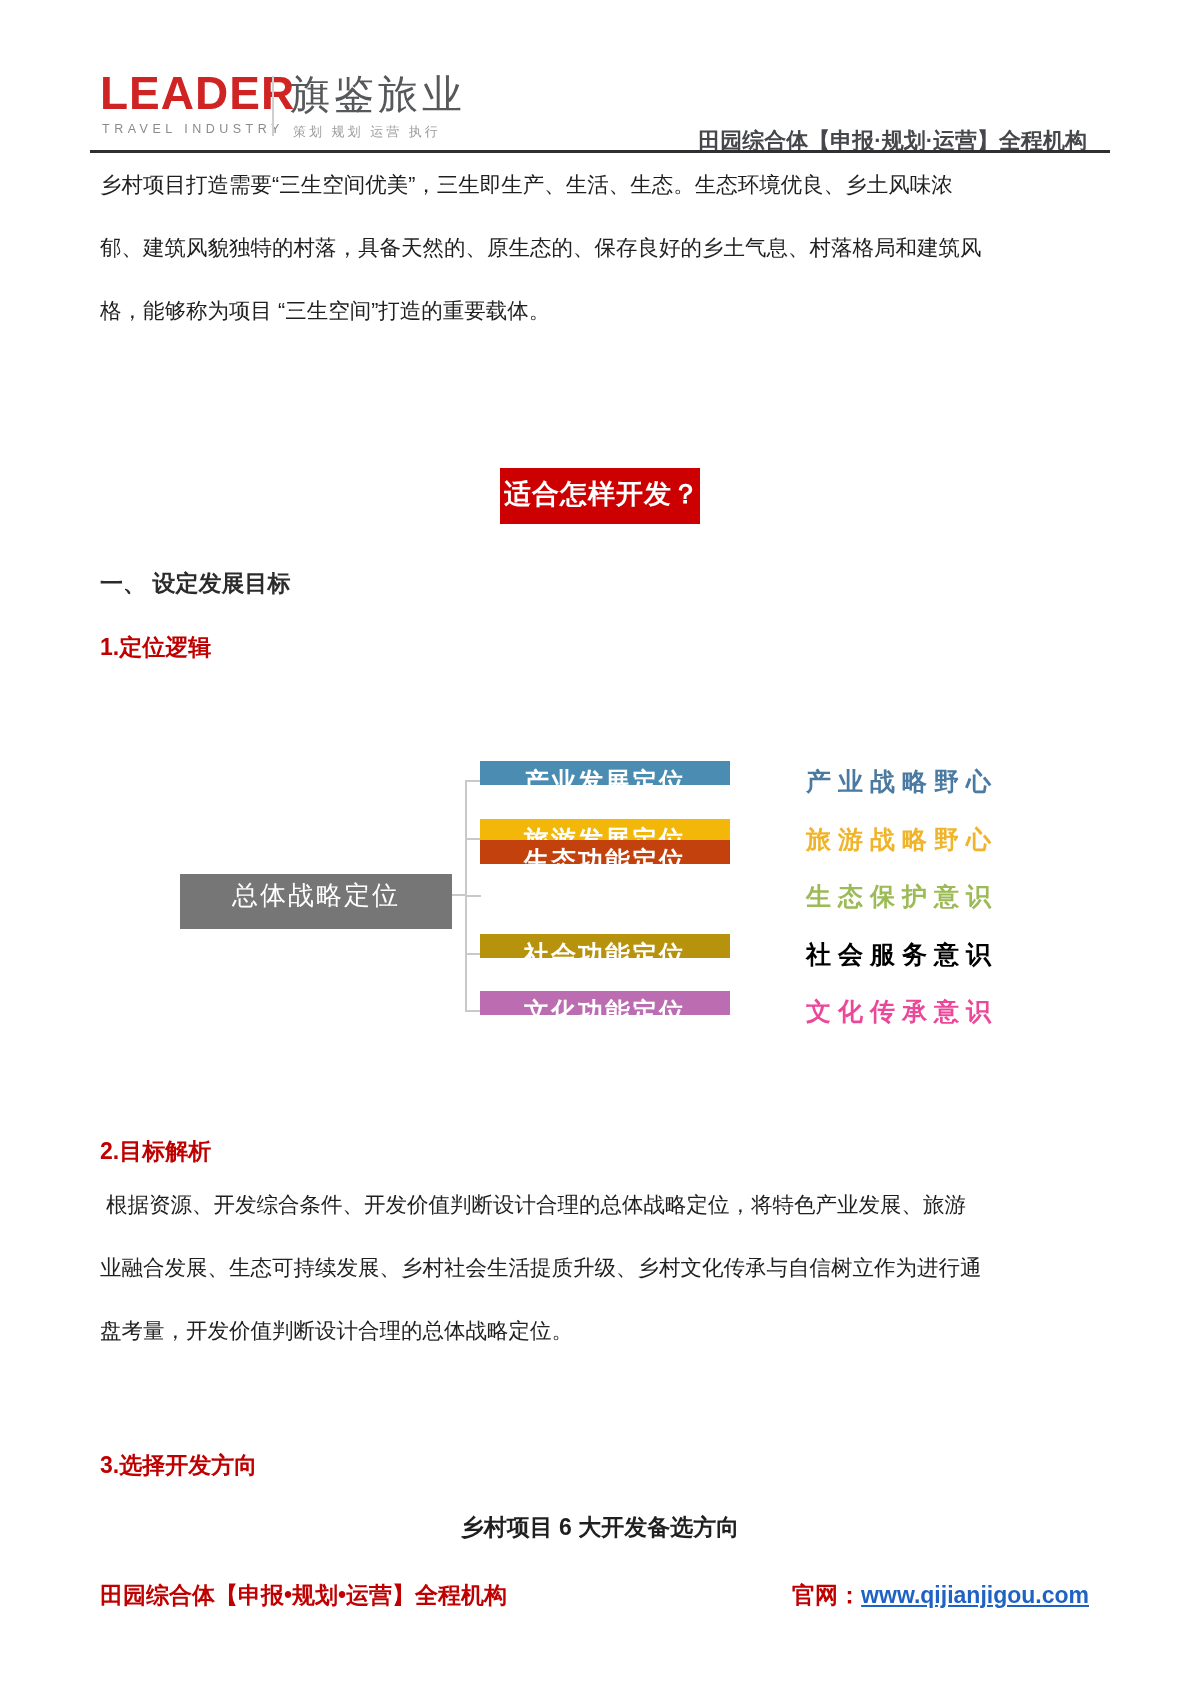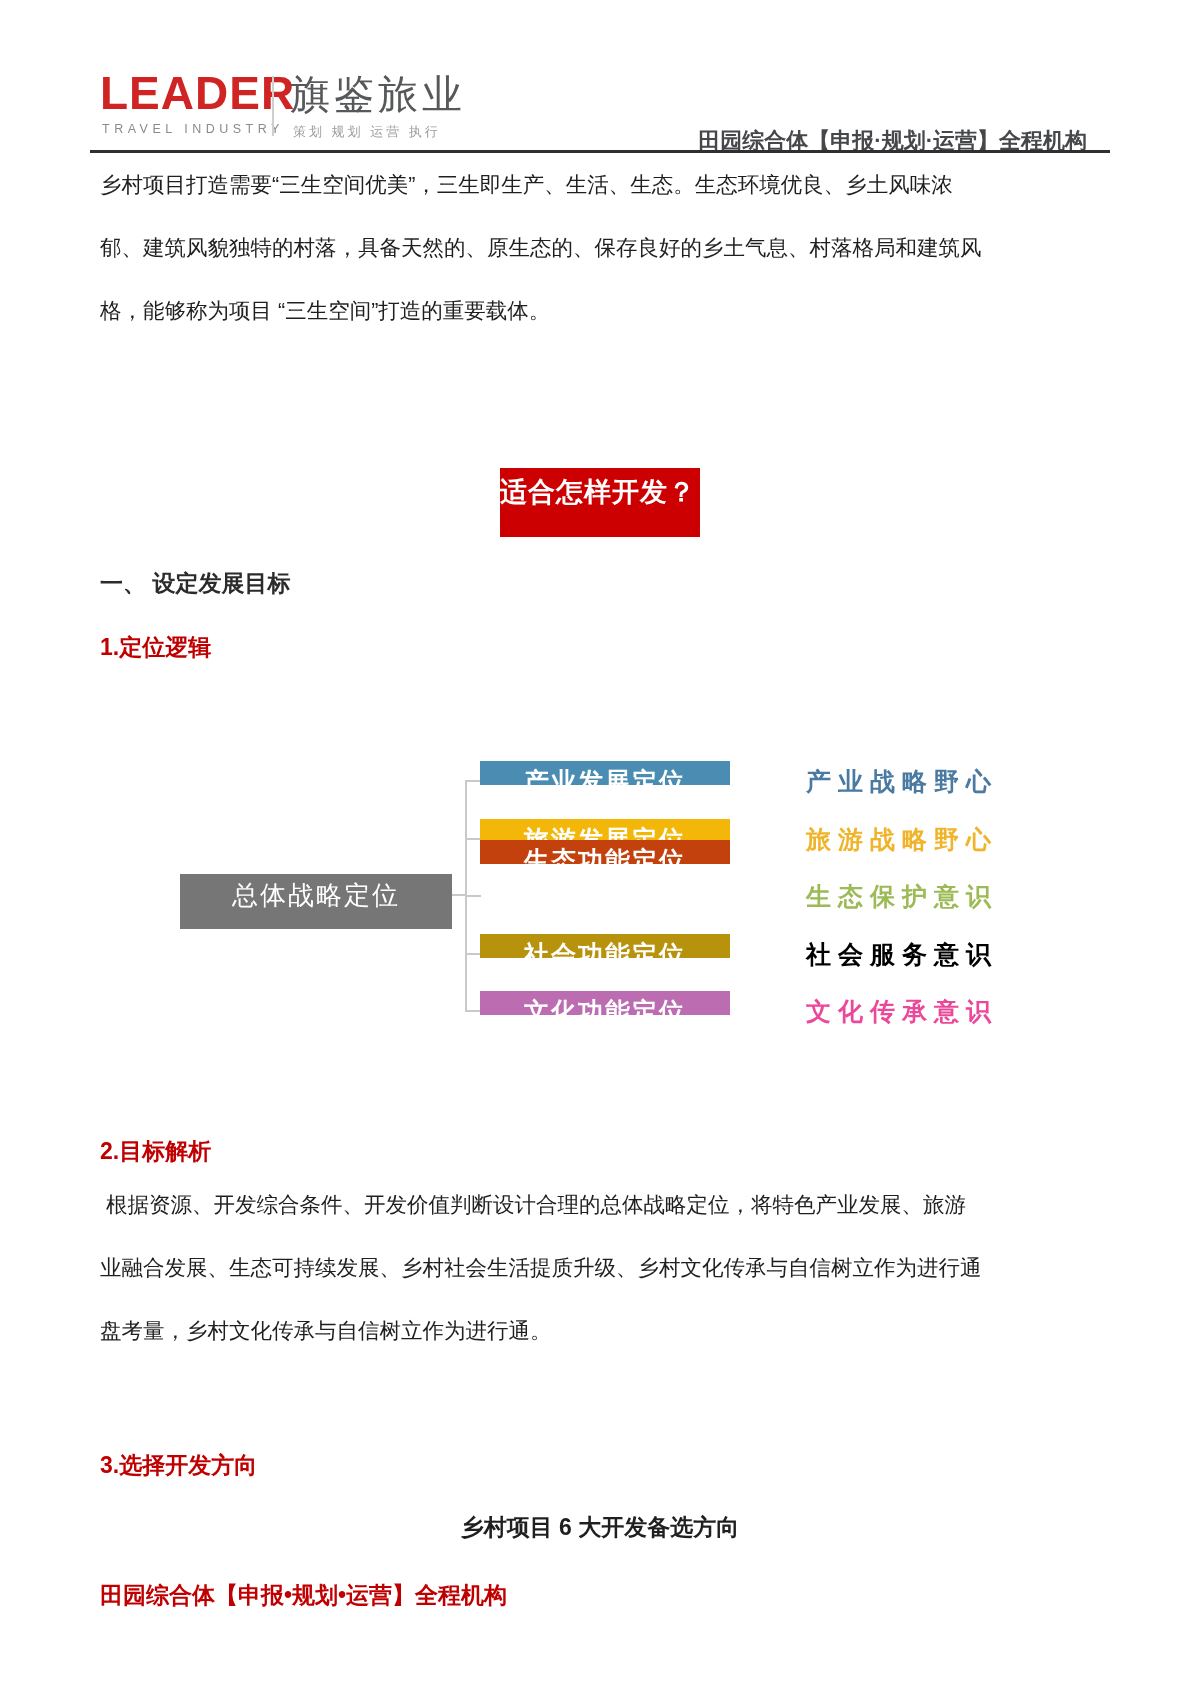--- a/index.html
+++ b/index.html
@@ -21,23 +21,23 @@
   .header-rule{position:absolute;left:90px;top:150px;width:1020px;height:3px;background:#2f2f31;}
 
   
   .para{position:absolute;left:100px;width:1012px;font-size:21.5px;line-height:63px;
         color:#1f1f1f;}
   .para div{white-space:pre-wrap;}
   #intro{top:154px;}
   #analysis{top:1174px;}
 
   
-  .banner{position:absolute;left:500px;top:468px;width:200px;height:69px;background:#cc0000;
-          color:#ffffff;font-size:27px;font-weight:700;text-align:left;line-height:52px;
-          letter-spacing:1px;font-family:Liberation Mono, monospace;}
+  .banner{position:absolute;left:500px;top:468px;width:200px;height:56px;background:#cc0000;
+          color:#ffffff;font-size:27px;font-weight:700;text-align:right;line-height:52px;
+          letter-spacing:1px;}
 
   
   .h-dark{position:absolute;left:100px;font-size:23px;font-weight:700;color:#2b2b2b;}
   .h-red{position:absolute;left:100px;font-size:23px;font-weight:700;color:#c00000;}
   #sec1{top:568px;}
   #sub1{top:632px;}
   #sub2{top:1136px;}
   #sub3{top:1450px;}
   .caption{position:absolute;left:0;top:1512px;width:1200px;text-align:center;
            font-size:23px;font-weight:700;color:#1f1f1f;}
@@ -108,21 +108,24 @@
     <div class="diag-note" style="top: 934px; color: #000000;">社会服务意识</div>
 
     <div class="diag-box" style="top: 991px; background-color: rgb(188, 108, 177);">文化功能定位</div>
     <div class="diag-note" style="top: 991px; color: #ec4899;">文化传承意识</div>
   </div>
 
   <div class="h-red" id="sub2">2.目标解析</div>
   <div class="para" id="analysis">
     <div> 根据资源、开发综合条件、开发价值判断设计合理的总体战略定位，将特色产业发展、旅游</div>
     <div>业融合发展、生态可持续发展、乡村社会生活提质升级、乡村文化传承与自信树立作为进行通</div>
-    <div>盘考量，乡村文化传承与自信树立作为进行通。</div>
+    <div>盘考量，开发价值判断设计合理的总体战略定位。</div>
   </div>
 
   <div class="h-red" id="sub3">3.选择开发方向</div>
   <div class="caption">乡村项目 6 大开发备选方向</div>
 
   <div class="footer-left">田园综合体【申报•规划•运营】全程机构</div>
+  <div class="footer-right">
+    <span class="footer-site-label">官网：</span><span class="footer-link" style="color: rgb(30, 99, 196);">www.qijianjigou.com</span>
+  </div>
 
 </div>
 
 </body></html>

